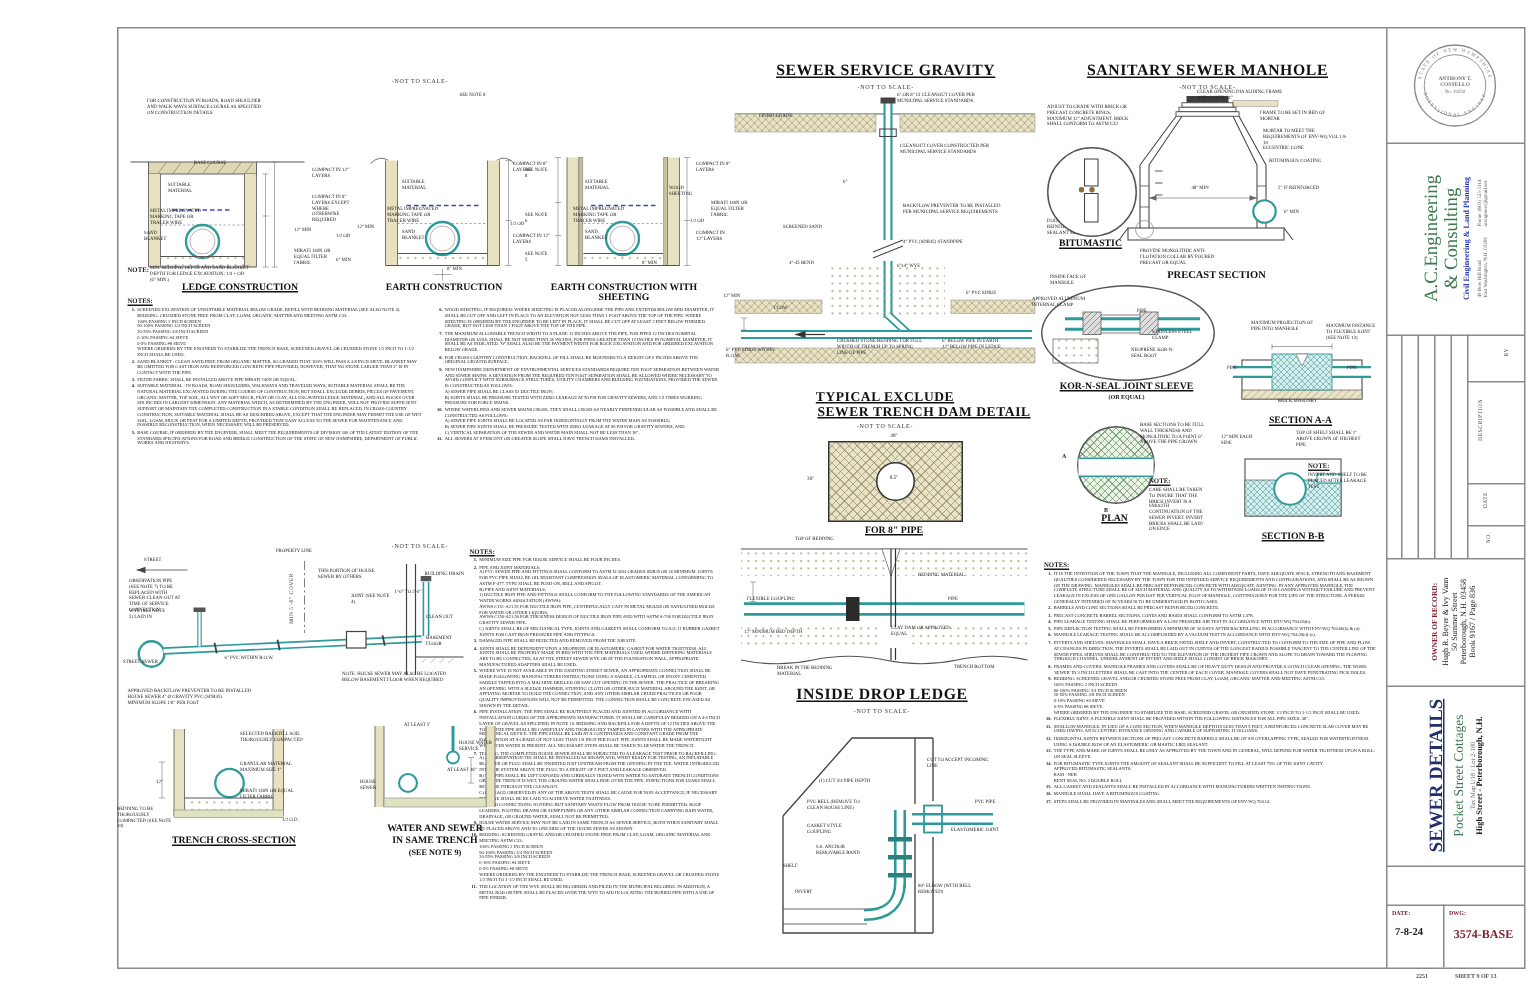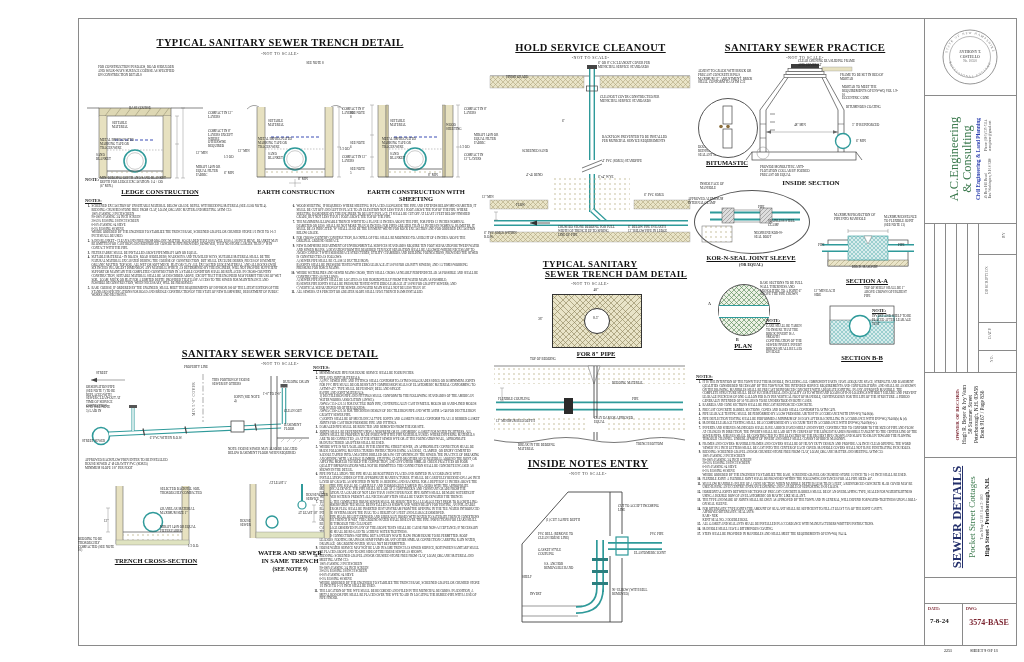--- a/index.html
+++ b/index.html
@@ -38,21 +38,20 @@
 <body>
 
 <div id="page">
 
   <div class="bl" style="left:78px;top:18px;width:938px;height:1px"></div>
   <div class="bl" style="left:78px;top:645px;width:938px;height:1px"></div>
   <div class="bl" style="left:78px;top:18px;width:1px;height:628px"></div>
   <div class="bl" style="left:1016px;top:18px;width:1px;height:628px"></div>
   <div class="bl" style="left:924px;top:18px;width:1px;height:628px"></div>
 
-  <div class="T" style="left:130px;top:37px;width:300px">TYPICAL SANITARY SEWER TRENCH DETAIL</div>
   <div class="N" style="left:130px;top:51px;width:300px">-NOT TO SCALE-</div>
   <i class="L c" style="left:285px;top:62px;width:60px">SEE NOTE 8</i>
   <i class="L" style="left:98px;top:66px;width:80px">FOR CONSTRUCTION IN ROADS, ROAD SHOULDER AND WALK-WAYS SURFACE COURSE AS SPECIFIED ON CONSTRUCTION DETAILS</i>
 
   <svg style="left:85px;top:100px" width="120" height="85" viewBox="0 0 120 85">
     <defs>
         <pattern id="da" width="5" height="5" patternUnits="userSpaceOnUse">
           <circle cx="2" cy="2" r=".7" fill="#b4ab7e"></circle>
         </pattern>
       </defs>
@@ -200,21 +199,20 @@
 A) SEWER PIPE JOINTS SHALL BE LOCATED AS FAR HORIZONTALLY FROM THE WATER MAIN AS POSSIBLE;
 B) SEWER PIPE JOINTS SHALL BE PRESSURE TESTED WITH ZERO LEAKAGE AT 50 PSI FOR GRAVITY SEWERS; AND
 C) VERTICAL SEPARATION OF THE SEWER AND WATER MAIN SHALL NOT BE LESS THAN 18".</span>
       </div>
       <div class="ni">
         <span class="nn">11.</span>
         <span class="nt">ALL SEWERS AT 8 PERCENT OR GREATER SLOPE SHALL HAVE TRENCH DAMS INSTALLED.</span>
       </div>
     </div>
 
-  <div class="T" style="left:150px;top:348px;width:260px">SANITARY SEWER SERVICE DETAIL</div>
   <div class="N" style="left:150px;top:361px;width:260px">-NOT TO SCALE-</div>
 
   <svg style="left:85px;top:372px" width="225" height="92" viewBox="0 0 225 92">
     <path d="M6,8 H40" stroke="#444" stroke-width=".5"></path>
       <path d="M6,8 l6,-2.2 v4.4 z" fill="#444"></path>
     <path d="M118,2 V50" stroke="#555" stroke-width=".5" stroke-dasharray="6 2 1.5 2"></path>
     <circle cx="16" cy="64" r="8.5" fill="#fff" stroke="#2f9a9a" stroke-width="1.6"></circle>
     <path d="M24,62 L196,54" stroke="#2f9a9a" stroke-width="5"></path>
       <path d="M24,62 L196,54" stroke="#fff" stroke-width="2.8"></path>
     <path d="M58,56.5 l1.5,7 M100,54.5 l1.5,7 M170,51.5 l1.5,7" stroke="#444" stroke-width="1.2"></path>
@@ -343,21 +341,21 @@
     <path d="M74,27 V44 M72,27 h4 M72,44 h4" stroke="#777" stroke-width=".4"></path>
   </svg>
   <i class="L c" style="left:266px;top:482px;width:24px">AT LEAST 5'</i>
   <i class="L" style="left:306px;top:494px;width:30px">HOUSE WATER SERVICE</i>
   <i class="L" style="left:298px;top:512px;width:20px">AT LEAST 18"</i>
   <i class="L" style="left:240px;top:520px;width:22px">HOUSE SEWER</i>
   <div class="C" style="left:238px;top:549px;width:104px">WATER AND SEWER</div>
   <div class="C" style="left:238px;top:557px;width:104px">IN SAME TRENCH</div>
   <div class="C" style="left:238px;top:566px;width:104px;font-size:5.5px">(SEE NOTE 9)</div>
 
-  <div class="T" style="left:488px;top:42px;width:205px">HOLD SERVICE CLEANOUT</div>
+  <div class="T" style="left:488px;top:42px;width:205px">SEWER SERVICE GRAVITY</div>
   <div class="N" style="left:488px;top:55px;width:205px">-NOT TO SCALE-</div>
   <svg style="left:488px;top:62px" width="205" height="185" viewBox="0 0 205 185">
     <defs>
       <pattern id="dcl" width="5" height="5" patternUnits="userSpaceOnUse">
           <circle cx="2" cy="2" r=".7" fill="#b4ab7e"></circle>
         </pattern>
       <pattern id="hcl" width="5" height="5" patternUnits="userSpaceOnUse">
         <rect width="5" height="5" fill="#e9e4c8"></rect>
           <path d="M0,5 L5,0 M0,0 L5,5" stroke="#a69d72" stroke-width=".5"></path>
         </pattern>
@@ -395,21 +393,21 @@
   <i class="L" style="left:598px;top:176px;width:28px">6"x4" WYE</i>
   <i class="L" style="left:644px;top:194px;width:30px">6" PVC SDR35</i>
   <i class="L" style="left:516px;top:204px;width:16px">FLOW</i>
   <i class="L" style="left:482px;top:196px;width:16px">12" MIN</i>
   <i class="L" style="left:562px;top:120px;width:10px">6"</i>
   <i class="L" style="left:558px;top:226px;width:58px">CRUSHED STONE BEDDING FOR FULL WIDTH OF TRENCH UP TO SPRING LINE OF PIPE</i>
   <i class="L" style="left:628px;top:226px;width:46px">6" BELOW PIPE IN EARTH
 12" BELOW PIPE IN LEDGE</i>
   <i class="L" style="left:484px;top:232px;width:40px">6" PVC SDR35 WITHIN R.O.W.</i>
 
-  <div class="T T9" style="left:505px;top:259px;width:170px">TYPICAL SANITARY</div>
+  <div class="T T9" style="left:505px;top:259px;width:170px">TYPICAL EXCLUDE</div>
   <div class="T T9" style="left:531px;top:269px;width:170px">SEWER TRENCH DAM DETAIL</div>
   <div class="N" style="left:505px;top:281px;width:170px">-NOT TO SCALE-</div>
   <i class="L c s35" style="left:552px;top:288px;width:88px">48"</i>
   <div class="hatch" style="position:absolute;left:552px;top:294px;width:88px;height:52px;border:.8px solid #333"></div>
   <div style="position:absolute;left:584px;top:308px;width:24px;height:24px;border:.8px solid #333;border-radius:50%;background:#fff"></div>
   <i class="L c s35" style="left:586px;top:316px;width:20px">8.5"</i>
   <i class="L s35" style="left:538px;top:317px;width:12px">36"</i>
   <div class="C u" style="left:552px;top:350px;width:88px">FOR 8" PIPE</div>
   <svg style="left:492px;top:362px" width="195" height="86" viewBox="0 0 195 86">
     <defs>
@@ -431,21 +429,21 @@
   </svg>
   <i class="L" style="left:530px;top:358px;width:40px">TOP OF BEDDING</i>
   <i class="L" style="left:612px;top:382px;width:44px">BEDDING MATERIAL</i>
   <i class="L" style="left:498px;top:398px;width:38px">FLEXIBLE COUPLING</i>
   <i class="L" style="left:632px;top:398px;width:18px">PIPE</i>
   <i class="L" style="left:594px;top:417px;width:46px">CLAY DAM OR APPROVED EQUAL</i>
   <i class="L" style="left:496px;top:420px;width:40px">12" MINIMUM BED DEPTH</i>
   <i class="L" style="left:518px;top:444px;width:46px">BREAK IN THE BEDDING MATERIAL</i>
   <i class="L" style="left:636px;top:443px;width:36px">TRENCH BOTTOM</i>
 
-  <div class="T" style="left:503px;top:458px;width:170px">INSIDE NOTES ENTRY</div>
+  <div class="T" style="left:503px;top:458px;width:170px">INSIDE DROP LEDGE</div>
   <div class="N" style="left:503px;top:471px;width:170px">-NOT TO SCALE-</div>
   <svg style="left:512px;top:480px" width="160" height="152" viewBox="0 0 160 152">
     <path d="M10,64 L56,12 H98 M10,64 V142 H110 M98,12 V56 M98,76 V142 M110,12 V54 M110,78 V142 M98,12 H110" stroke="#444" stroke-width=".9" fill="none"></path>
     <path d="M10,126 H70 M10,136 H66" stroke="#555" stroke-width=".6"></path>
     <path d="M96,66 H150" stroke="#2f9a9a" stroke-width="8"></path>
       <path d="M96,66 H150" stroke="#fff" stroke-width="4.6"></path>
     <rect x="104" y="57" width="12" height="18" fill="none" stroke="#2f9a9a" stroke-width="1.2"></rect>
     <path d="M88,60 V112" stroke="#2f9a9a" stroke-width="8"></path>
       <path d="M88,60 V112" stroke="#fff" stroke-width="4.6"></path>
     <rect x="80" y="78" width="16" height="3" fill="#2b7f7f"></rect>
@@ -458,21 +456,21 @@
   <i class="L" style="left:650px;top:533px;width:22px">PVC PIPE</i>
   <i class="L" style="left:546px;top:519px;width:42px">(1) CUT 3/4 PIPE DEPTH</i>
   <i class="L" style="left:538px;top:533px;width:38px">PVC BELL (REMOVE TO CLEAN HOUSE LINE)</i>
   <i class="L" style="left:538px;top:549px;width:36px">GASKET STYLE COUPLING</i>
   <i class="L" style="left:634px;top:552px;width:34px">ELASTOMERIC JOINT</i>
   <i class="L" style="left:544px;top:563px;width:34px">S.S. ANCHOR REMOVABLE BAND</i>
   <i class="L" style="left:522px;top:576px;width:16px">SHELF</i>
   <i class="L" style="left:530px;top:593px;width:18px">INVERT</i>
   <i class="L" style="left:612px;top:589px;width:44px">90° ELBOW (WITH BELL REMOVED)</i>
 
-  <div class="T" style="left:700px;top:42px;width:210px">SANITARY SEWER PRACTICE</div>
+  <div class="T" style="left:700px;top:42px;width:210px">SANITARY SEWER MANHOLE</div>
   <div class="N" style="left:700px;top:55px;width:210px">-NOT TO SCALE-</div>
   <svg style="left:730px;top:62px" width="150" height="120" viewBox="0 0 150 120">
     <rect x="61" y="2" width="28" height="4.5" fill="#3d3d3d"></rect>
     <rect x="92" y="5" width="30" height="4" fill="#e7e1c0" stroke="#999" stroke-width=".4"></rect>
     <rect x="58" y="6.5" width="34" height="3" fill="#fff" stroke="#444" stroke-width=".6"></rect>
     <rect x="56" y="9.5" width="38" height="3" fill="#fff" stroke="#444" stroke-width=".6"></rect>
     <rect x="54" y="12.5" width="42" height="3" fill="#fff" stroke="#444" stroke-width=".6"></rect>
     <path d="M54,15.5 L30,48 M96,15.5 L114,48 M58,15.5 L36,48 M92,15.5 L108,48" stroke="#444" stroke-width=".7" fill="none"></path>
     <path d="M30,48 V90 M36,48 V90 M108,48 V90 M114,48 V90" stroke="#444" stroke-width=".7"></path>
     <path d="M30,62 H36 M108,62 H114 M30,76 H36 M108,76 H114" stroke="#444" stroke-width=".5"></path>
@@ -497,21 +495,21 @@
   <div class="circ" style="left:698px;top:98px;width:58px;height:58px"></div>
   <svg style="left:698px;top:98px" width="58" height="58" viewBox="0 0 58 58">
     <rect x="25" y="8" width="9" height="18" fill="#fff" stroke="#444" stroke-width=".7"></rect>
     <rect x="25" y="31" width="9" height="19" fill="#fff" stroke="#444" stroke-width=".7"></rect>
     <circle cx="23" cy="28.5" r="1.8" fill="#8a6d3b"></circle>
       <circle cx="30" cy="28.5" r="1.8" fill="#8a6d3b"></circle>
   </svg>
   <div class="C u" style="left:696px;top:159px;width:62px">BITUMASTIC</div>
   <i class="L" style="left:700px;top:183px;width:36px">INSIDE FACE OF MANHOLE</i>
   <i class="L" style="left:760px;top:166px;width:58px">PROVIDE MONOLITHIC ANTI-FLOTATION COLLAR BY POURED PRECAST OR EQUAL</i>
-  <div class="C" style="left:772px;top:179px;width:78px;font-size:7px">INSIDE SECTION</div>
+  <div class="C" style="left:772px;top:179px;width:78px;font-size:7px">PRECAST SECTION</div>
 
   <div class="circ" style="left:694px;top:190px;width:114px;height:62px"></div>
   <svg style="left:694px;top:190px" width="114" height="62" viewBox="0 0 114 62">
     <defs>
       <pattern id="dko" width="5" height="5" patternUnits="userSpaceOnUse">
           <circle cx="2" cy="2" r=".7" fill="#b4ab7e"></circle>
         </pattern>
       <pattern id="hko" width="4" height="4" patternUnits="userSpaceOnUse">
         <rect width="4" height="4" fill="#ddd"></rect>
           <path d="M0,4 L4,0" stroke="#777" stroke-width=".5"></path>

